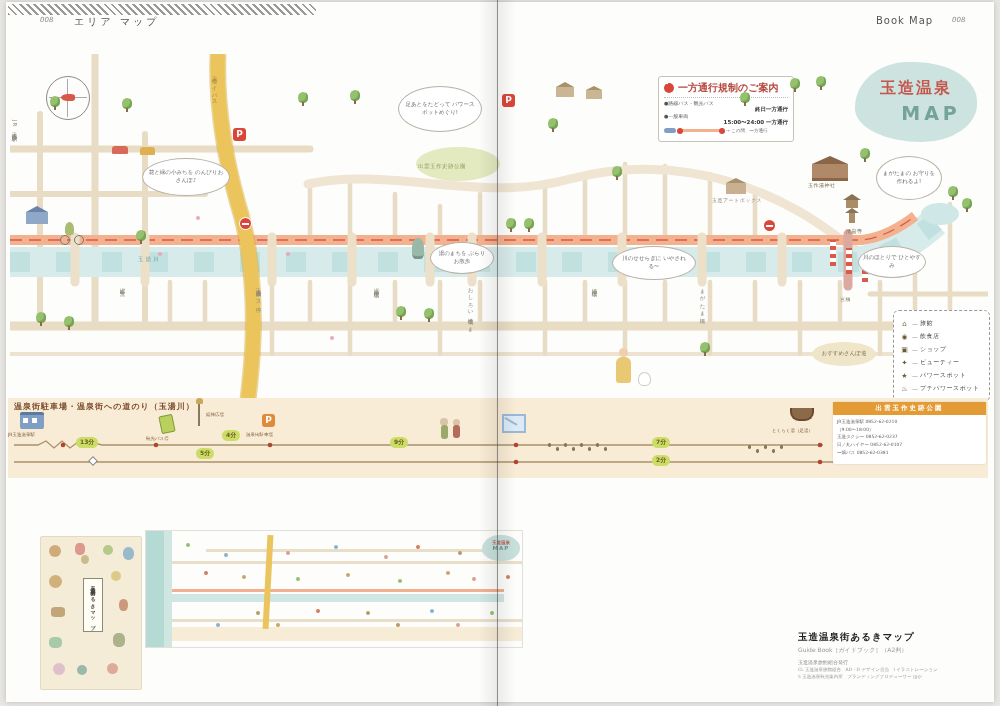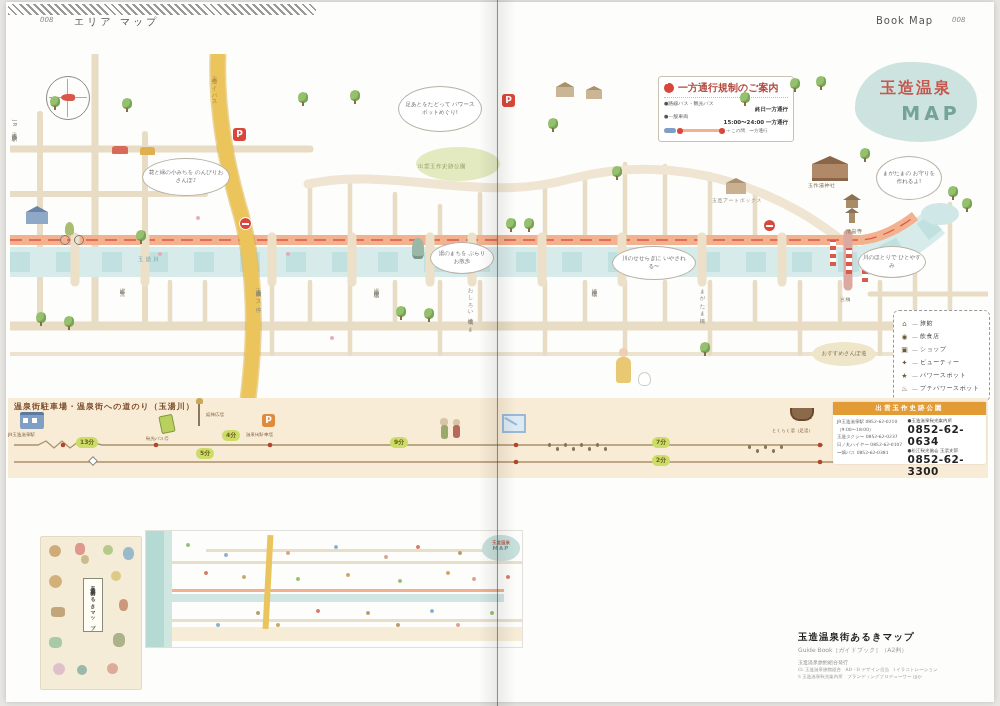--- a/index.html
+++ b/index.html
@@ -290,26 +290,20 @@
   <div class="abs" style="left:833px;top:402px;width:153px;height:62px;background:#fff;border-radius:2px;box-shadow:0 0 2px rgba(0,0,0,.15);">
     <div style="height:13px;background:#e39c35;color:#fff;font-size:6.5px;font-weight:bold;text-align:center;line-height:13px;letter-spacing:2px;">出雲玉作史跡公園</div>
     <div style="display:flex;padding:3px 4px;gap:4px;">
       <div style="width:68px;font-size:4.5px;color:#666;line-height:1.7;">
         <div>JR玉造温泉駅 0852-62-0210</div>
         <div>（9:00〜18:00）</div>
         <div>玉造タクシー 0852-62-0237</div>
         <div>日ノ丸ハイヤー 0852-62-0107</div>
         <div>一畑バス 0852-62-0381</div>
       </div>
-      <div style="width:76px;">
-        <div style="font-size:4.5px;color:#444;">●玉造温泉観光案内所</div>
-        <div style="font-size:10.5px;font-weight:bold;color:#222;letter-spacing:.5px;">0852-62-0634</div>
-        <div style="font-size:4.5px;color:#444;margin-top:1px;">●松江観光協会 玉湯支部</div>
-        <div style="font-size:10.5px;font-weight:bold;color:#222;letter-spacing:.5px;">0852-62-3300</div>
-      </div>
     </div>
   </div>
 
   <div class="abs" id="booklet-cover" style="left:40px;top:536px;width:100px;height:152px;background:#f4ecd6;border:1px solid #e3dac2;border-radius:2px;">
     <div class="abs" style="left:42px;top:41px;width:18px;height:52px;background:#fffdf4;border:1px solid #8a8a7a;display:flex;align-items:center;justify-content:center;">
       <span style="writing-mode:vertical-rl;font-size:5px;font-weight:bold;color:#444;letter-spacing:1px;">玉造温泉街あるきマップ</span>
     </div>
   <div class="" style="position: absolute; left: 8px; top: 8px; width: 12px; height: 12px; background: rgb(201, 160, 106); border-radius: 50%; opacity: 0.85;"></div>
       <div class="" style="position: absolute; left: 34px; top: 6px; width: 10px; height: 12px; background: rgb(217, 138, 128); border-radius: 40%; opacity: 0.85;"></div>
       <div class="" style="position: absolute; left: 62px; top: 8px; width: 10px; height: 10px; background: rgb(168, 196, 126); border-radius: 50%; opacity: 0.85;"></div>

